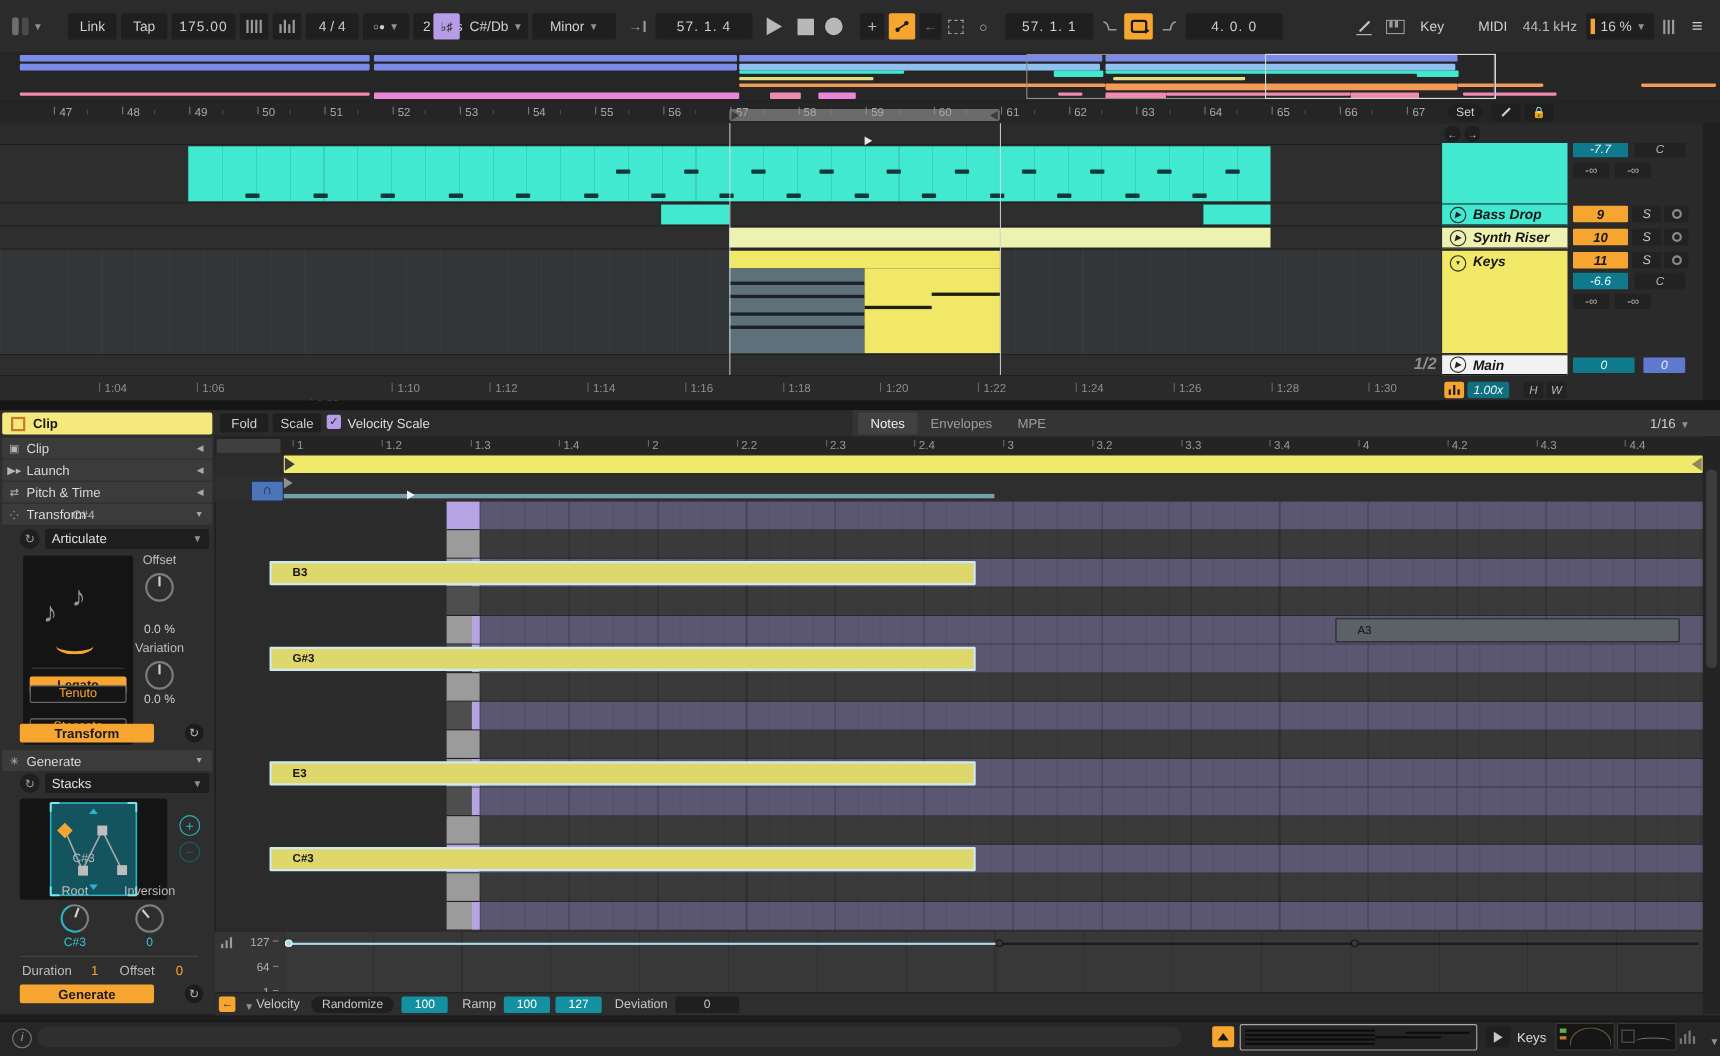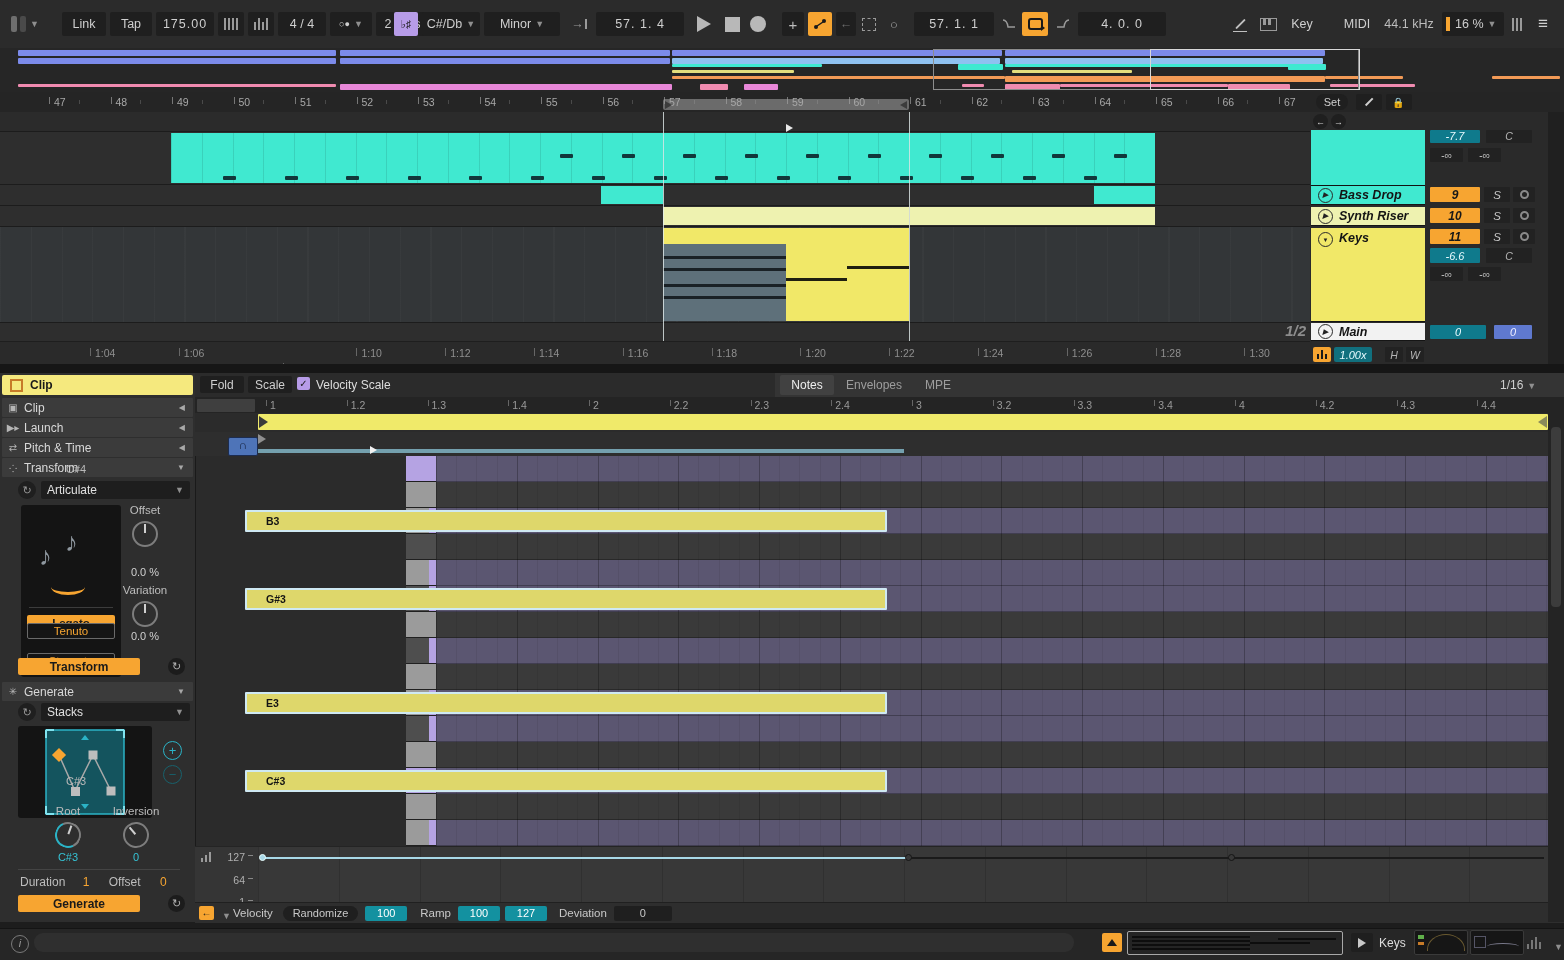--- a/index.html
+++ b/index.html
@@ -684,20 +684,23 @@
         </div>
         <div class="note note-sel" style="left: 67px; top: 132px; width: 642px; height: 22px;">
           <span>G#3</span>
         </div>
         <div class="note note-sel" style="left: 67px; top: 236px; width: 642px; height: 22px;">
           <span>E3</span>
         </div>
         <div class="note note-sel" style="left: 67px; top: 314px; width: 642px; height: 22px;">
           <span>C#3</span>
         </div>
+        <div class="note note-grey" style="left: 1036px; top: 106px; width: 312.54px; height: 22px;">
+          <span>A3</span>
+        </div>
       </div>
 
     <div id="velocity">
       <span class="abs" style="left:6px;top:4px;"><span class="vbars">
             <b style="height:4px"></b>
             <b style="height:7px"></b>
             <b style="height:10px"></b>
           </span></span>
       <div id="vel-grid">
           <div style="position: absolute; left: 4px; top: 10px; width: 646px; height: 2px; background: rgb(169, 217, 232);"></div>

